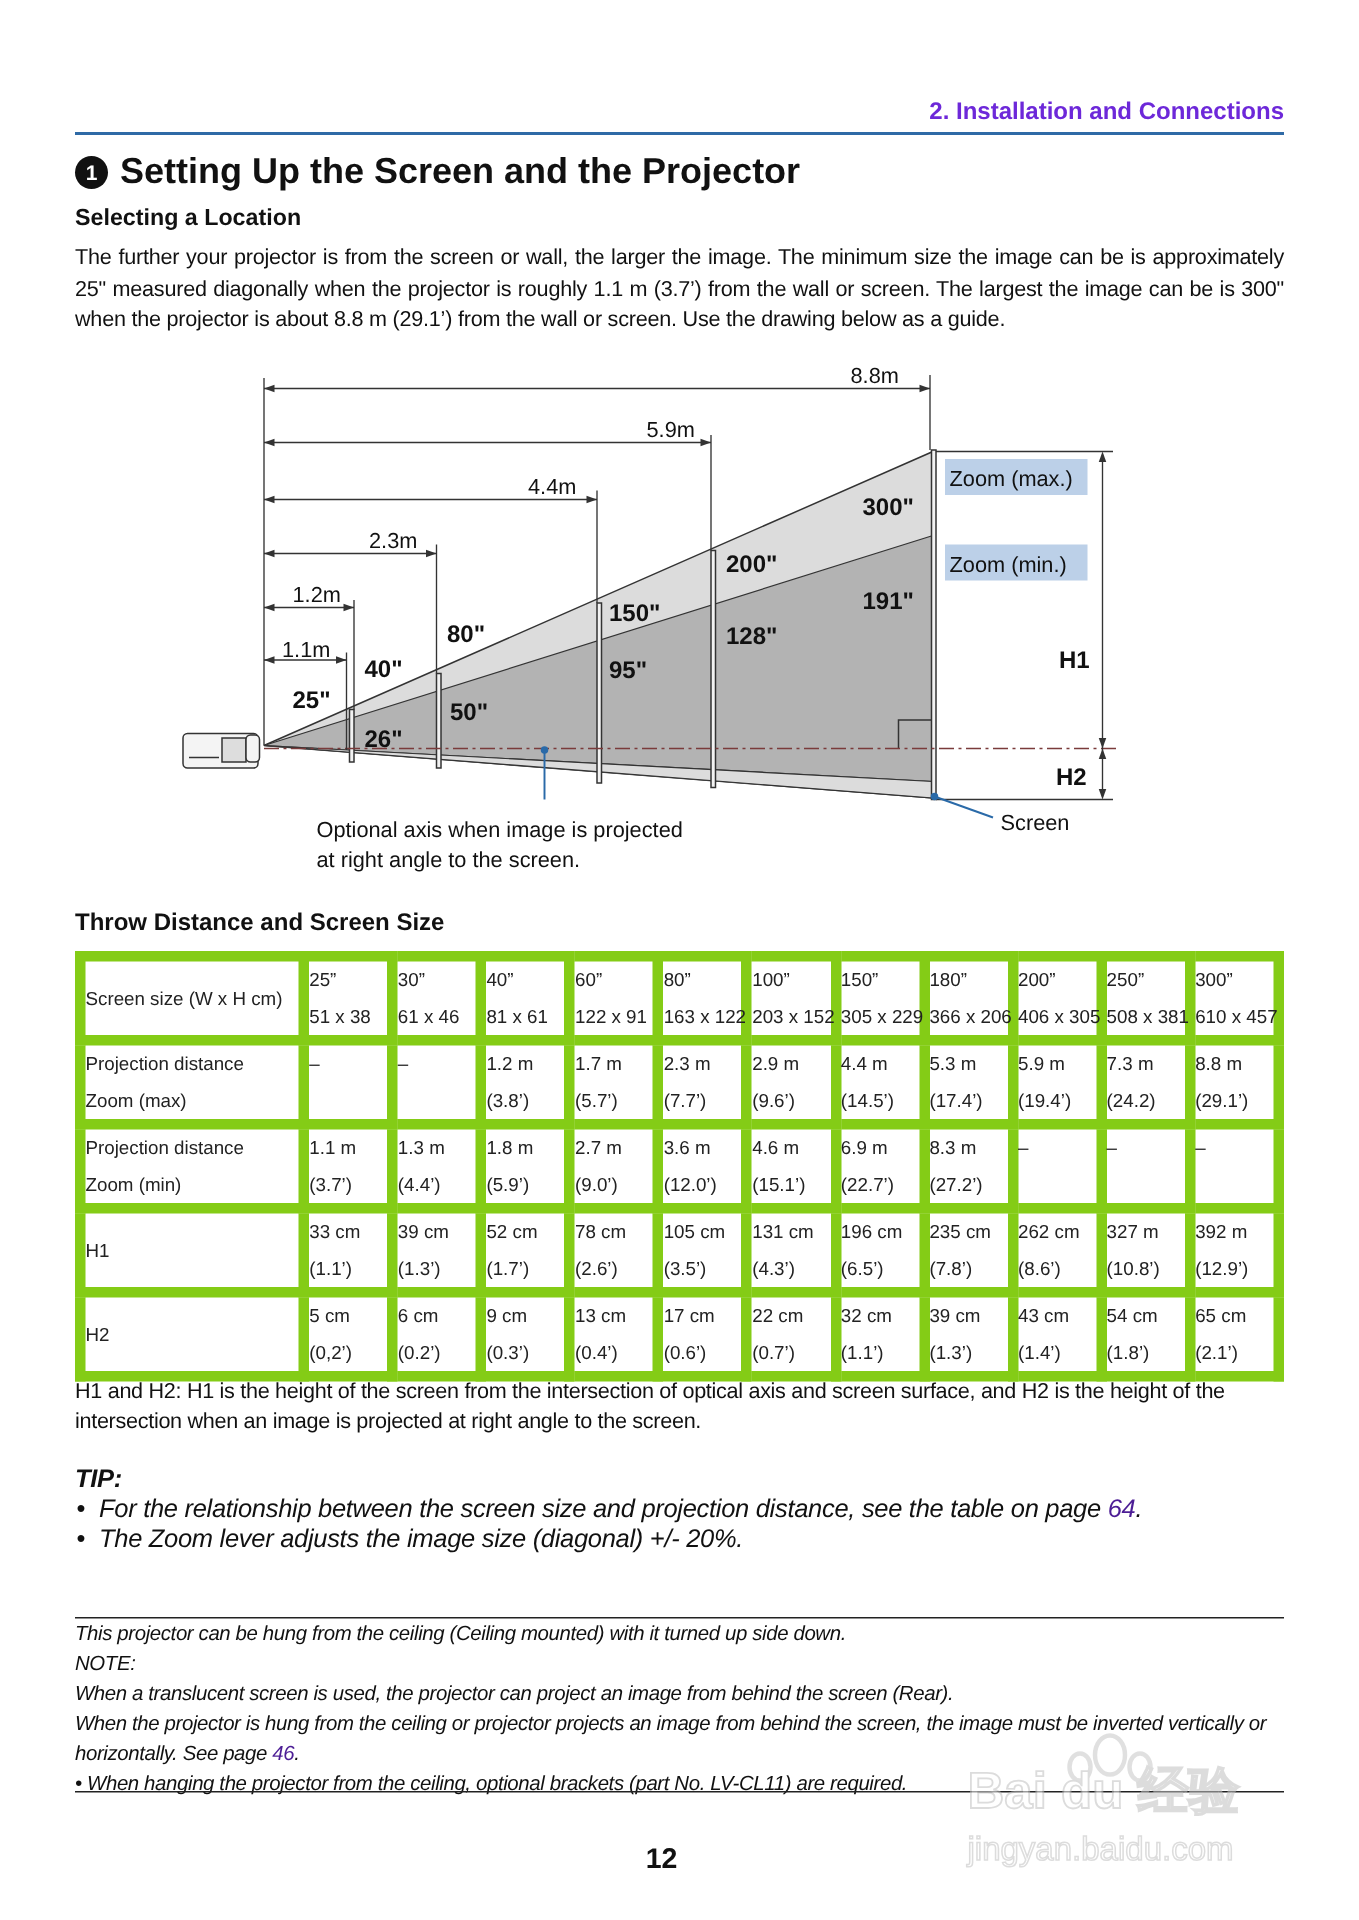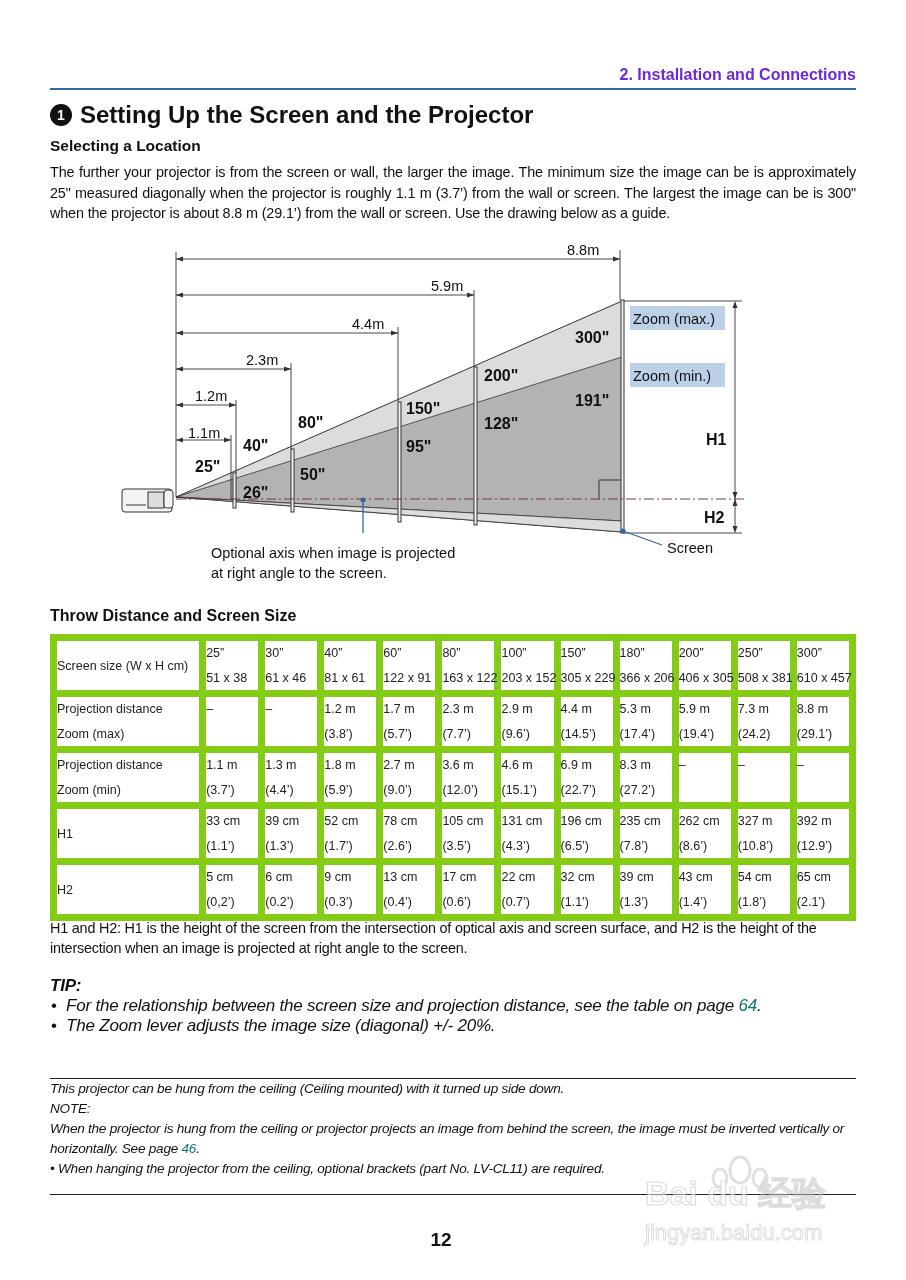--- a/index.html
+++ b/index.html
@@ -19,21 +19,21 @@
                 font-size: 12.5px; color: #222; table-layout: fixed; }
   table.throw td { border: 7px solid #84cc16; text-align: left; padding: 0; vertical-align: middle; }
   table.throw td .ln { display: block; height: 24.5px; line-height: 24.5px; white-space: nowrap; }
   table.throw td.rowhead { width: 149px; }
   .expl { left: 50px; top: 894px; width: 806px; font-size: 14.4px; line-height: 20px; letter-spacing: -0.2px; margin-top: 24px; }
   .tip { left: 50px; top: 956px; width: 806px; font-size: 17px; font-style: italic; line-height: 20px; letter-spacing: -0.2px; margin-top: 20px; }
   .tip .label { font-weight: bold; }
   .tip ul { list-style: none; margin: 0; padding: 0; }
   .tip li { position: relative; padding-left: 16px; }
   .tip li::before { content: "•"; position: absolute; left: 1px; font-style: normal; }
-  .link { color: #0f766e; }
+  .link { color: #4c1d95; }
   .note-rule-top { left: 50px; top: 1078px; width: 806px; height: 1px; background: #222; }
   .note { left: 50px; top: 1079px; width: 806px; font-size: 13.6px; font-style: italic; line-height: 20px; letter-spacing: -0.25px; }
   .note-rule-bot { left: 50px; top: 1194px; width: 806px; height: 1px; background: #222; }
   .page-num { left: 0; width: 882px; top: 1229px; text-align: center; font-weight: bold; font-size: 19px; }
   .watermark { left: 640px; top: 1140px; width: 230px; height: 110px; opacity: 0.55; }
 </style>
 </head>
 <body>
 
 <div class="abs section-header">2. Installation and Connections</div>
@@ -420,20 +420,21 @@
   <ul>
     <li><span>For the relationship between the screen size and projection distance, see the table on page </span><span class="link">64</span><span>.</span></li>
     <li>The Zoom lever adjusts the image size (diagonal) +/- 20%.</li>
   </ul>
 </div>
 
 <div class="abs note-rule-top"></div>
 <div class="abs note">
   <div>This projector can be hung from the ceiling (Ceiling mounted) with it turned up side down.</div>
   <div>NOTE:</div>
+  <div>When a translucent screen is used, the projector can project an image from behind the screen (Rear).</div>
   <div><span>When the projector is hung from the ceiling or projector projects an image from behind the screen, the image must be inverted vertically or horizontally. See page </span><span class="link">46</span><span>.</span></div>
   <div>• When hanging the projector from the ceiling, optional brackets (part No. LV-CL11) are required.</div>
 </div>
 <div class="abs note-rule-bot"></div>
 
 <div class="abs page-num">12</div>
 
 <svg class="abs watermark" width="230" height="110">
   <g fill="none" stroke="#c8c8c8" stroke-width="3">
     <ellipse cx="100" cy="30" rx="10" ry="13"></ellipse>

